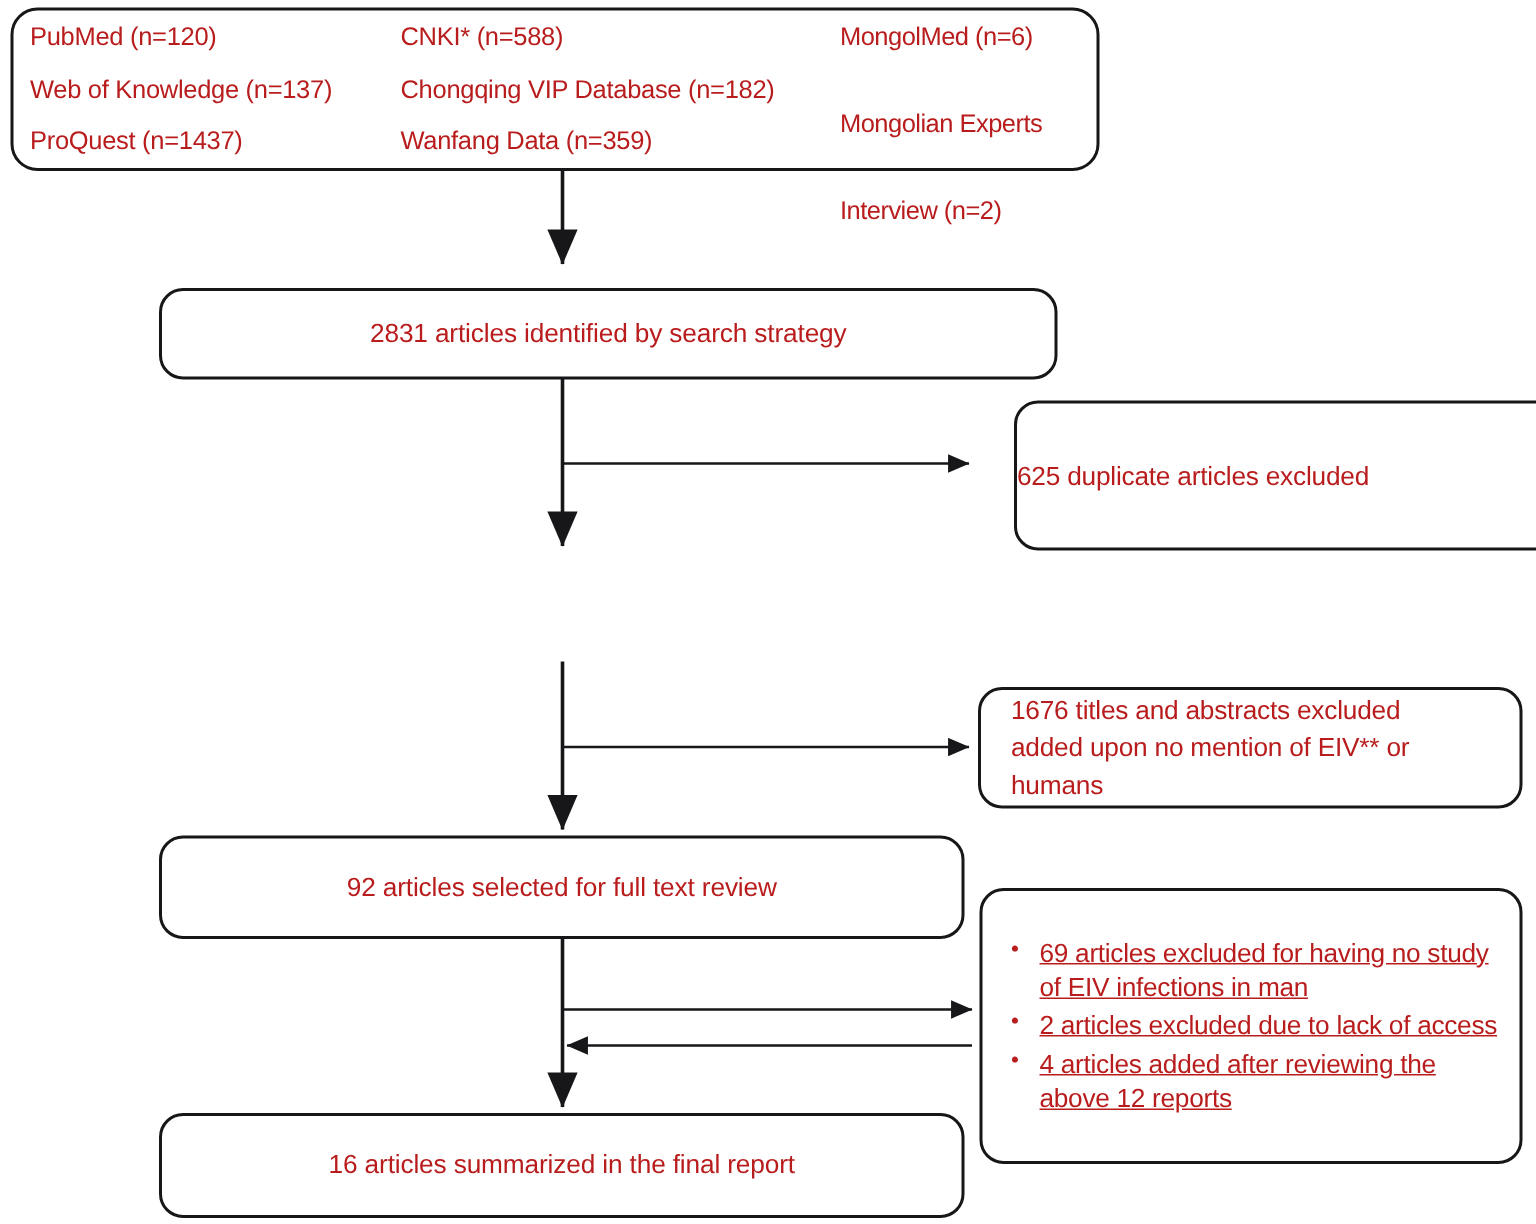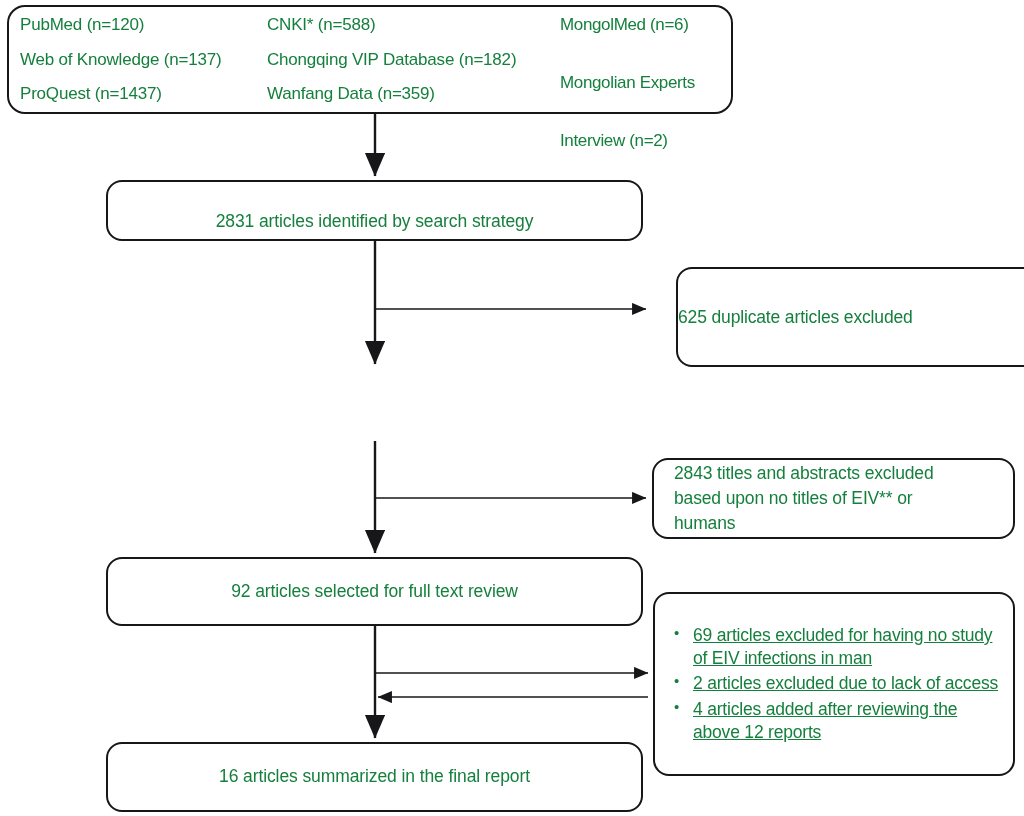--- a/index.html
+++ b/index.html
@@ -7,21 +7,21 @@
     margin: 0;
     padding: 0;
     background: #ffffff;
   }
   #canvas {
     position: relative;
     width: 1024px;
     height: 816px;
     background: #ffffff;
     font-family: "Liberation Sans", sans-serif;
-    color: #15803d;
+    color: #b91c1c;
     overflow: hidden;
   }
   svg.connectors {
     position: absolute;
     left: 0;
     top: 0;
     width: 1024px;
     height: 816px;
     pointer-events: none;
   }
@@ -73,21 +73,21 @@
   .src-col-2 { width: 293px; }
   .src-col-3 { width: 170px; gap: 40px; }
   .src-line {
     font-size: 17px;
     line-height: 1.05;
     white-space: nowrap;
     letter-spacing: -0.2px;
   }
   .src-col-3 .src-line { letter-spacing: -0.35px; }
   
-  #box-identified { left: 106px; top: 180px;  width: 537px; height: 61px; align-items: flex-end; }
+  #box-identified { left: 106px; top: 192px;  width: 599px; height: 61px; }
   #box-abstract   { left: 106px; top: 368px;  width: 537px; height: 73px; }
   #box-fulltext   { left: 106px; top: 557px;  width: 537px; height: 69px; }
   #box-final      { left: 106px; top: 742px;  width: 537px; height: 70px; }
   
   #box-duplicates {
     left: 652px; top: 267px; width: 363px; height: 100px;
     justify-content: flex-start;  margin-left: 24px;
   }
   #box-excluded-abstracts {
     left: 652px; top: 458px; width: 363px; height: 81px;
@@ -195,22 +195,22 @@
   <div class="box pad" id="box-final">
     <div class="center-text">16 articles summarized in the final report</div>
   </div>
 
   <div class="box" id="box-duplicates">
     <div class="left-text">625 duplicate articles excluded</div>
   </div>
 
   <div class="box" id="box-excluded-abstracts">
     <div class="left-text">
-      <div>2843 titles and abstracts excluded</div>
-      <div>based upon no titles of EIV** or</div>
+      <div>1676 titles and abstracts excluded</div>
+      <div>added upon no mention of EIV** or</div>
       <div>humans</div>
     </div>
   </div>
 
   <div class="box" id="box-fulltext-notes">
     <ul class="bullets">
       <li>69 articles excluded for having no study of EIV infections in man</li>
       <li>2 articles excluded due to lack of access</li>
       <li>4 articles added after reviewing the above 12 reports</li>
     </ul>

